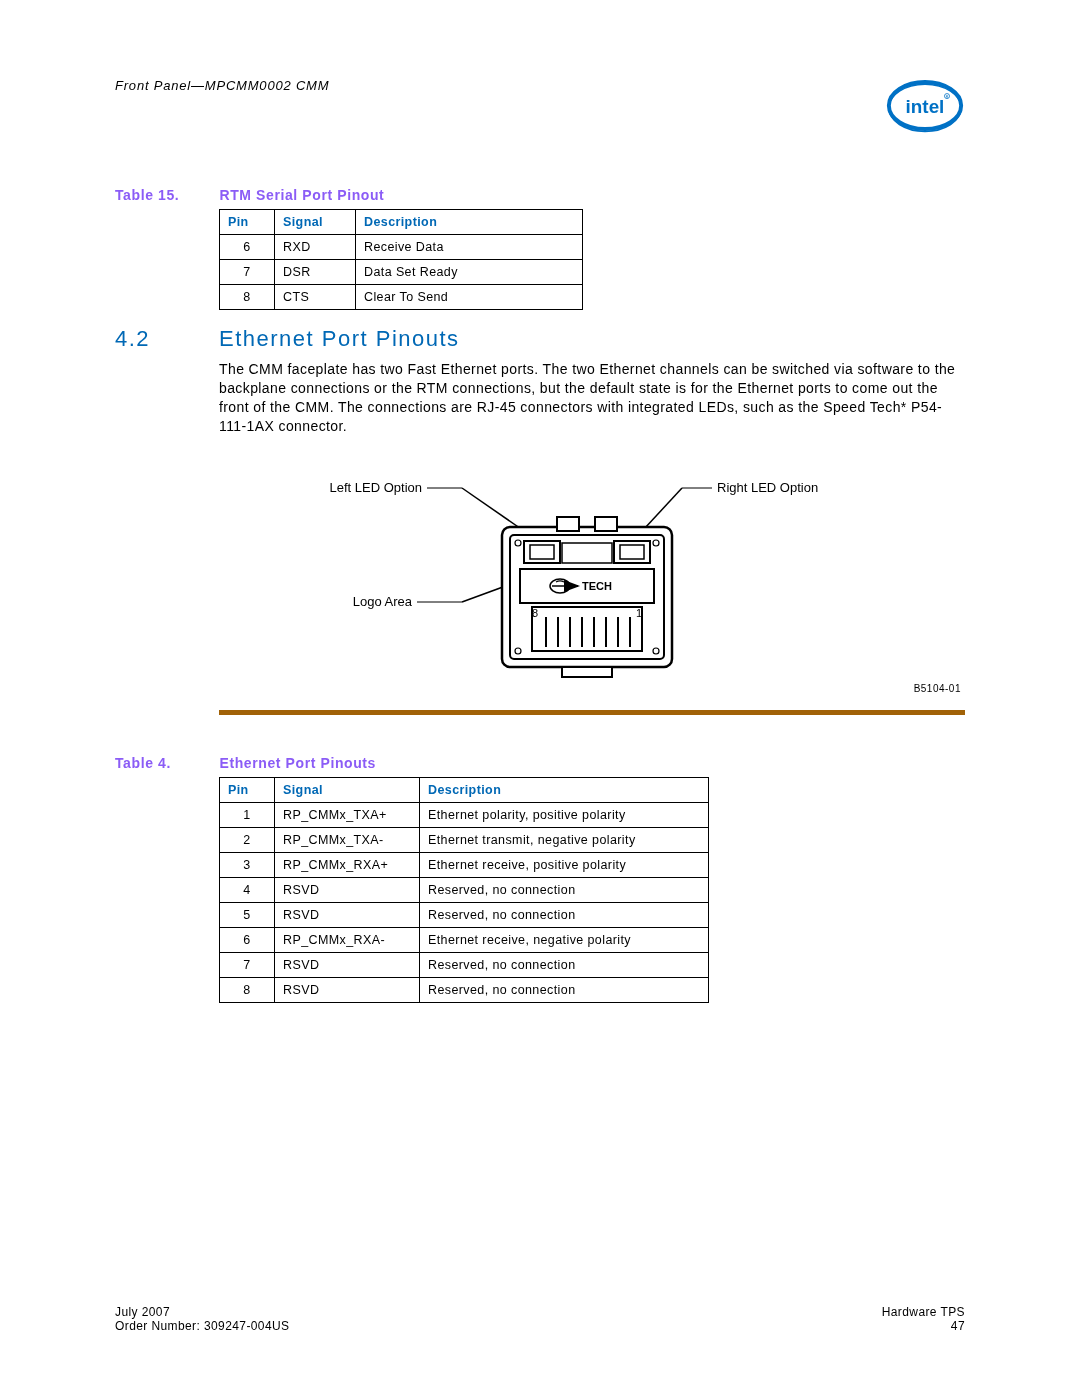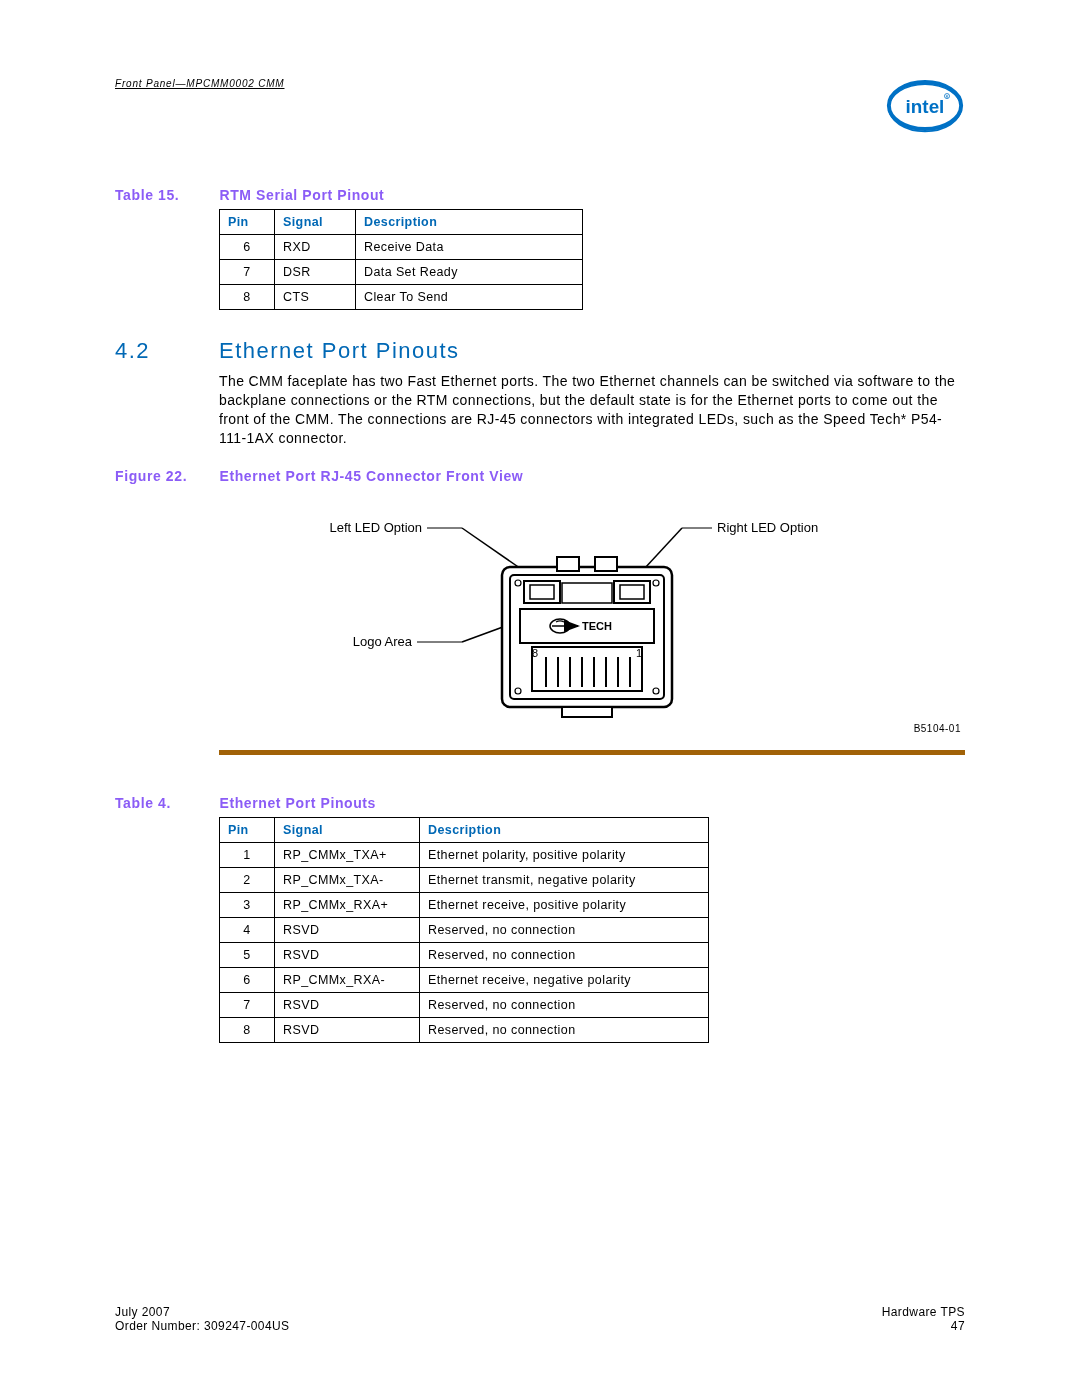--- a/index.html
+++ b/index.html
@@ -19,45 +19,44 @@
     height: 100%;
     position: relative;
   }
   .header {
     display: flex;
     justify-content: space-between;
     align-items: flex-start;
     margin-bottom: 50px;
   }
   .header-left {
-    font-size: 10px;
+    font-size: 13px;
     font-style: italic;
     letter-spacing: 0.8px;
     color: #000;
-    text-decoration: underline;
   }
   .intel-logo {
     width: 80px;
     height: 55px;
   }
   .blue { color: #8b5cf6; }
   .caption {
     font-size: 14px;
     font-weight: bold;
     letter-spacing: 0.6px;
     margin-bottom: 6px;
   }
   .caption-label { display: inline-block; }
   .caption-title { display: inline-block; }
   .content-indent { margin-left: 104px; }
   table.pinout {
     border-collapse: collapse;
     font-size: 12.5px;
     margin-top: 4px;
-    margin-bottom: 28px;
+    margin-bottom: 16px;
   }
   table.pinout th, table.pinout td {
     border: 1px solid #000;
     padding: 5px 8px;
     text-align: left;
     letter-spacing: 0.4px;
   }
   table.pinout th {
     font-weight: bold;
     color: #0068b5;
@@ -164,24 +163,20 @@
         </tbody>
     </table>
   </div>
 
   <div class="sec-row">
     <div class="sec-num">4.2</div>
     <div class="sec-title">Ethernet Port Pinouts</div>
   </div>
   <div class="content-indent body-text">The CMM faceplate has two Fast Ethernet ports. The two Ethernet channels can be switched via software to the backplane connections or the RTM connections, but the default state is for the Ethernet ports to come out the front of the CMM. The connections are RJ-45 connectors with integrated LEDs, such as the Speed Tech* P54-111-1AX connector.</div>
 
-  <div class="caption blue fig-caption">
-    <span class="caption-label" style="width:100px">Figure 22.</span>
-    <span class="caption-title">Ethernet Port RJ-45 Connector Front View</span>
-  </div>
 
   <div class="content-indent">
     <div class="figure-box">
       <svg class="rj45-svg" width="560" height="210" viewBox="0 0 560 210">
 
         <defs>
           <marker id="arrow" markerWidth="8" markerHeight="8" refX="7" refY="3" orient="auto">
             <path d="M0,0 L8,3 L0,6 Z" fill="#000"></path>
           </marker>
         </defs>

